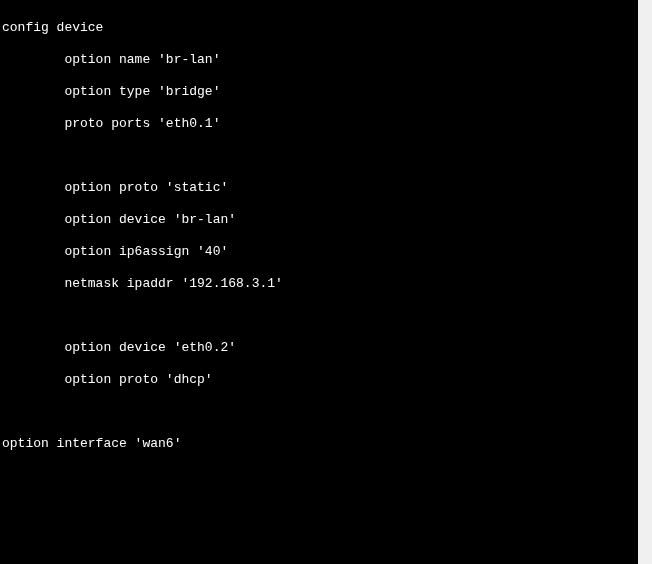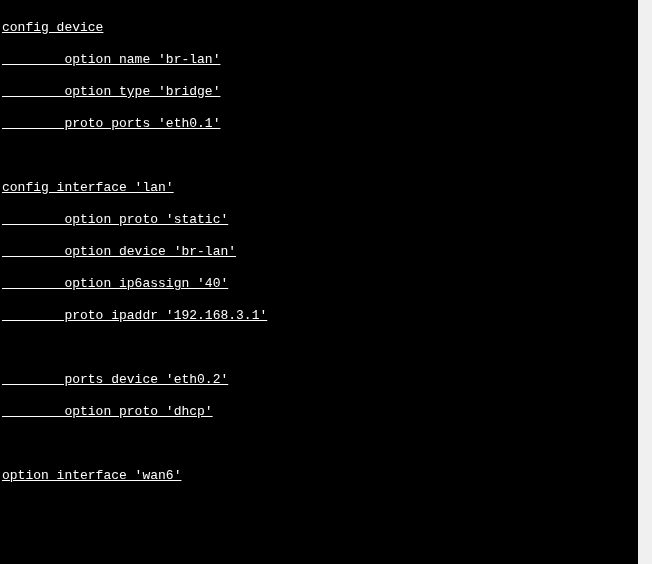--- a/index.html
+++ b/index.html
@@ -18,21 +18,20 @@
       overflow: hidden;
       position: relative;
     }
     .terminal {
       padding: 4px 2px;
       white-space: pre;
     }
     .line {
       display: block;
       min-height: 16px;
-      text-decoration: underline;
     }
     .scrollbar {
       position: absolute;
       right: 0;
       top: 0;
       width: 14px;
       height: 100%;
       background: #f0f0f0;
     }
     .scrollbar-track {
@@ -45,27 +44,26 @@
   </style>
 </head>
 <body>
 
 <div class="terminal">
 <span class="line">config device</span>
 <span class="line">        option name 'br-lan'</span>
 <span class="line">        option type 'bridge'</span>
 <span class="line">        proto ports 'eth0.1'</span>
 <span class="line"></span>
-<span class="line">config interface 'lan'</span>
 <span class="line">        option proto 'static'</span>
 <span class="line">        option device 'br-lan'</span>
 <span class="line">        option ip6assign '40'</span>
-<span class="line">        proto ipaddr '192.168.3.1'</span>
+<span class="line">        netmask ipaddr '192.168.3.1'</span>
 <span class="line"></span>
-<span class="line">        ports device 'eth0.2'</span>
+<span class="line">        option device 'eth0.2'</span>
 <span class="line">        option proto 'dhcp'</span>
 <span class="line"></span>
 <span class="line">option interface 'wan6'</span>
 
 
 
 
 
 
 

